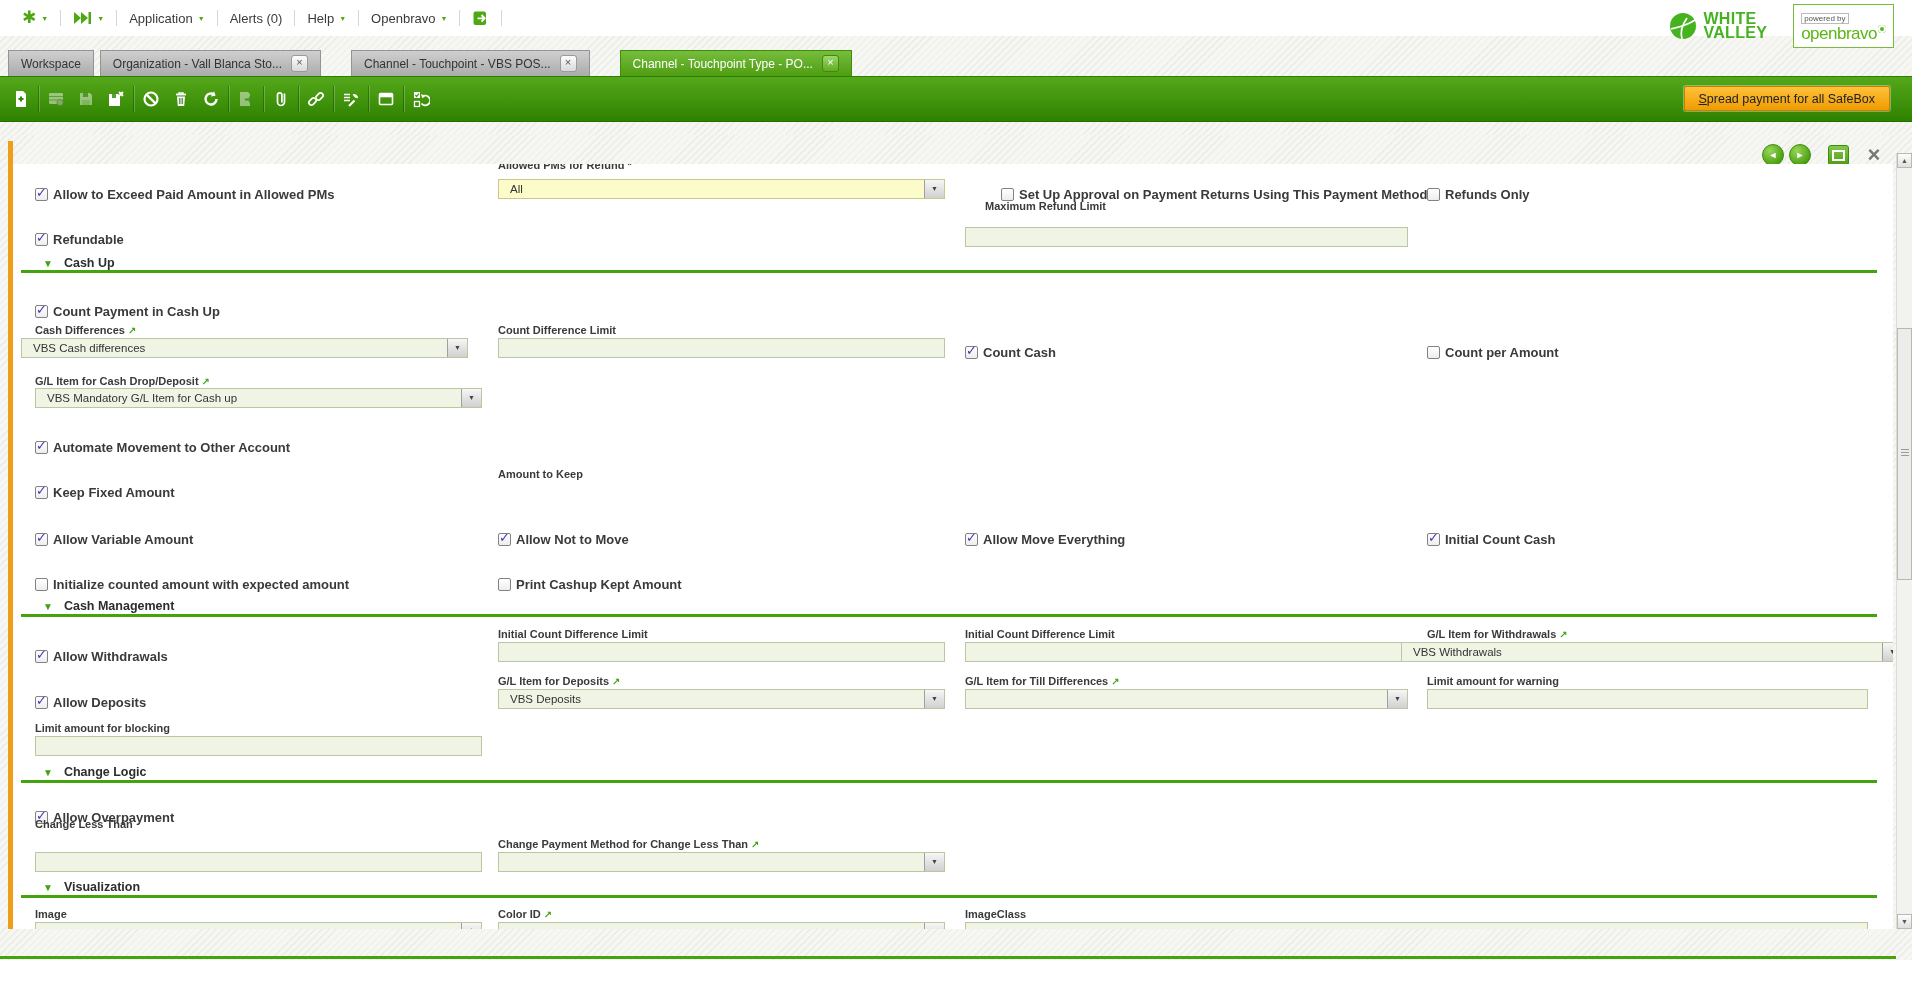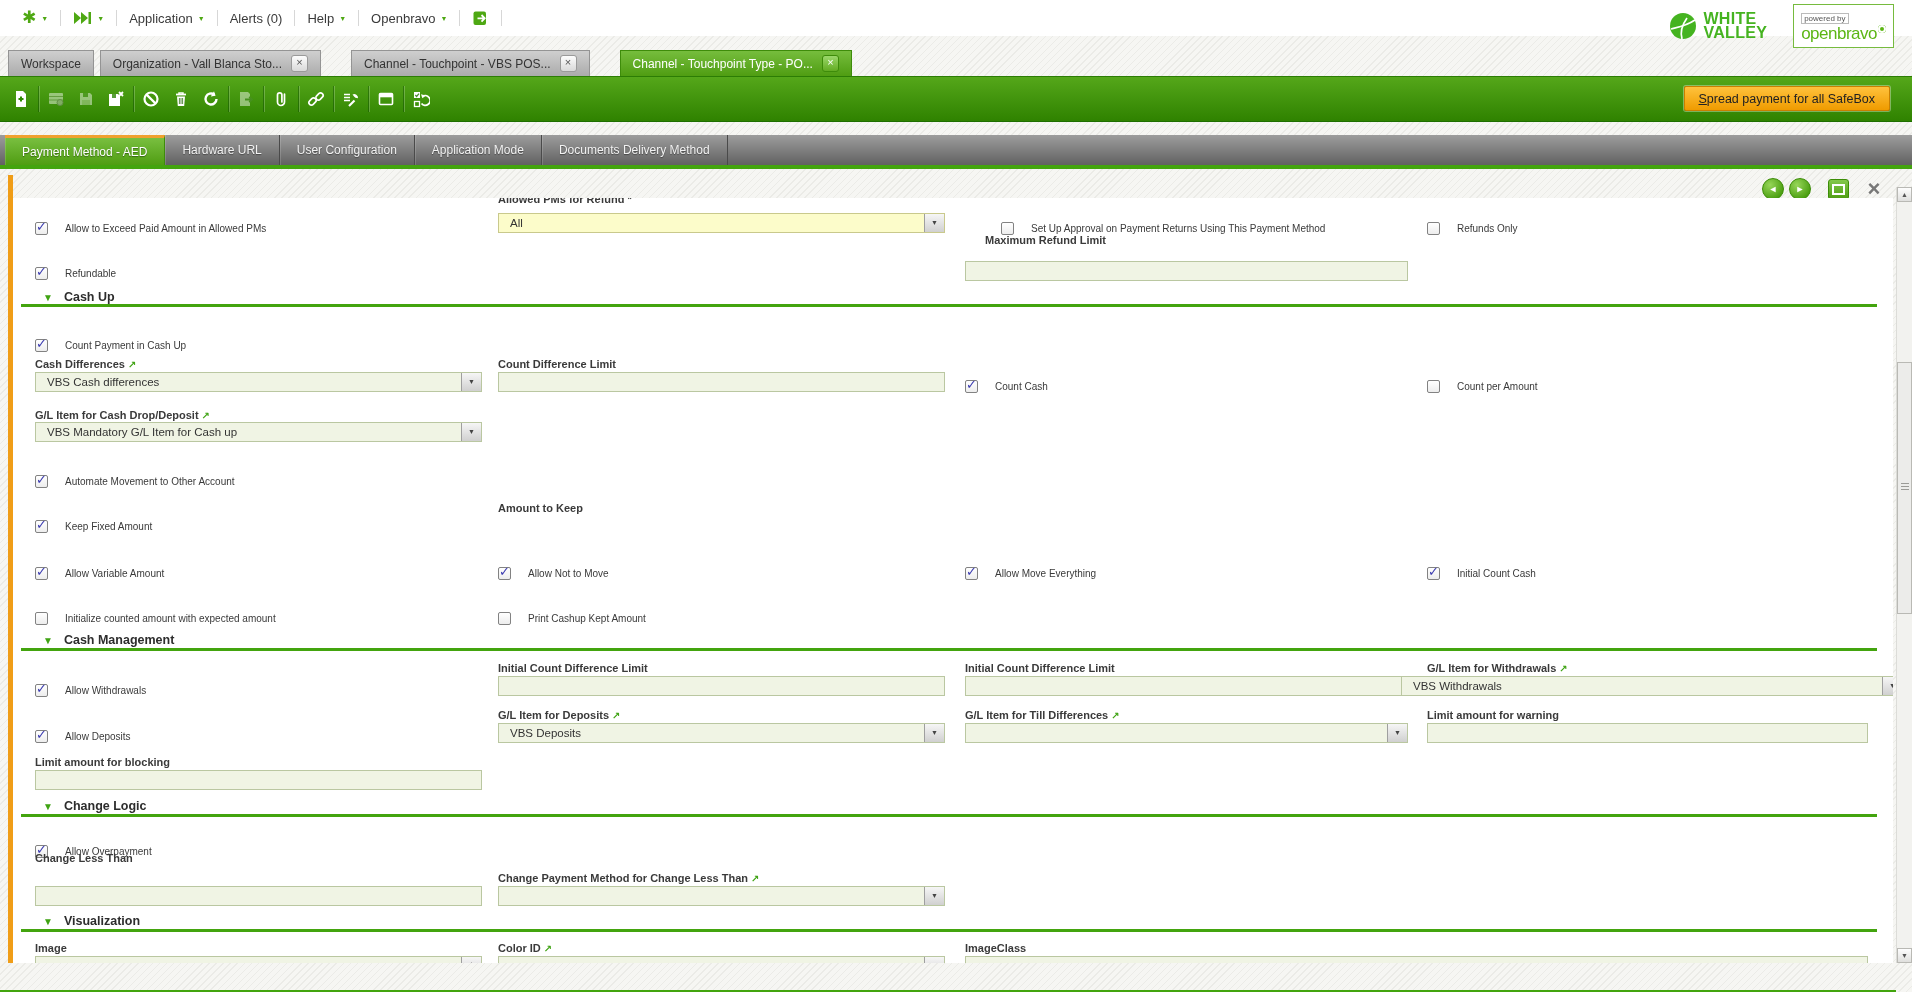--- a/index.html
+++ b/index.html
@@ -60,21 +60,21 @@
   .tf{position:absolute;height:20px;box-sizing:border-box;background:#f0f4e4;border:1px solid #bac7a1;
       font-size:11.5px;color:#333;line-height:18px;padding:0 11px;}
   .tf.req{background:#fcfcca;border-color:#c9c98c;}
   .dd{position:absolute;right:0;top:0;width:19px;height:18px;border-left:1px solid #9f9f9f;background:linear-gradient(#f6f6f6,#d0d0d0);
       color:#444;font-size:7px;text-align:center;line-height:18px;font-style:normal;cursor:pointer;}
   .spin{position:absolute;right:0;top:0;width:19px;height:18px;border-left:1px solid #9f9f9f;background:linear-gradient(#f6f6f6,#d0d0d0);
       color:#222;font-size:8px;text-align:center;line-height:16px;font-style:normal;cursor:pointer;}
   .cb{position:absolute;display:flex;align-items:flex-start;cursor:pointer;}
   .box{width:13px;height:13px;box-sizing:border-box;border:1px solid #828282;border-radius:2px;background:linear-gradient(#fff,#ededed);position:relative;flex:none;}
   .tick{position:absolute;left:0px;top:-4px;font-size:13px;font-weight:bold;color:#3b3bb0;font-style:normal;}
-  .cbl{margin-left:17px;font-size:10px;font-weight:normal;color:#3a3a3a;line-height:13px;white-space:nowrap;}
+  .cbl{margin-left:5px;font-size:13px;font-weight:bold;color:#3a3a3a;line-height:13px;white-space:nowrap;}
   .sect{position:absolute;left:30px;display:flex;align-items:center;gap:11px;}
   .tri{color:#3fa313;font-size:10px;font-style:normal;}
   .stitle{font-size:12.5px;font-weight:bold;color:#2d2d2d;}
   .sline{position:absolute;left:8px;right:16px;height:3px;background:#43a40e;}
   
   .bottombar{position:absolute;left:0;top:794px;width:1896px;height:27px;background:linear-gradient(#c3c3c3,#7f7f7f);}
   .bbtab{position:absolute;left:12px;top:0;height:27px;padding:0 16px;background:linear-gradient(#79bf40,#4f9d12);
          color:#fff;font-size:12px;display:flex;align-items:center;cursor:pointer;}
   .bbline{position:absolute;left:0;top:821px;width:1896px;height:3px;background:#43a40e;}
   
@@ -260,37 +260,20 @@
         <rect x="2.5" y="11.5" width="5" height="5" stroke="#fff" stroke-width="1.3" fill="none"></rect>
         <path d="M9.5 13.5a4.8 4.8 0 1 0 .8-6.8" stroke="#fff" stroke-width="1.8" fill="none"></path>
         <path d="M9 4.2l1.4 4 3.4-2.6z" fill="#fff"></path>
       </svg>
     </button>
     <button class="spreadbtn">Spread payment for all SafeBox</button>
   </div>
 
   <div class="stripe" style="height:13px;"></div>
 
-  <div class="subtabs">
-    <div class="stab active">
-      <span>Payment Method - AED</span>
-    </div>
-    <div class="stab">
-      <span>Hardware URL</span>
-    </div>
-    <div class="stab">
-      <span>User Configuration</span>
-    </div>
-    <div class="stab">
-      <span>Application Mode</span>
-    </div>
-    <div class="stab">
-      <span>Documents Delivery Method</span>
-    </div>
-  </div>
 
   <div class="workarea stripe">
     <div class="orangestrip"></div>
 
     <div class="navctrls">
       <button class="navc">
           <i style="font-style:normal">◄</i>
         </button>
       <button class="navc">
           <i style="font-style:normal">►</i>
@@ -343,21 +326,21 @@
       <div class="cb" style="left:22px;top:141px;">
         <span class="box">
             <i class="tick">✓</i>
           </span>
         <span class="cbl">Count Payment in Cash Up</span>
       </div>
 
       <label class="flabel" style="left:22px;top:160px;">
         <span>Cash Differences</span><i class="larr">↗</i>
       </label>
-      <div class="tf" style="left:22px;top:174px;width:447px;">
+      <div class="tf" style="left:8px;top:174px;width:447px;">
         <span>VBS Cash differences</span>
         <i class="dd">▼</i>
       </div>
       <label class="flabel" style="left:485px;top:160px;">Count Difference Limit</label>
       <div class="tf" style="left:485px;top:174px;width:447px;">
         <span></span>
       </div>
       <div class="cb" style="left:952px;top:182px;">
         <span class="box">
             <i class="tick">✓</i>

